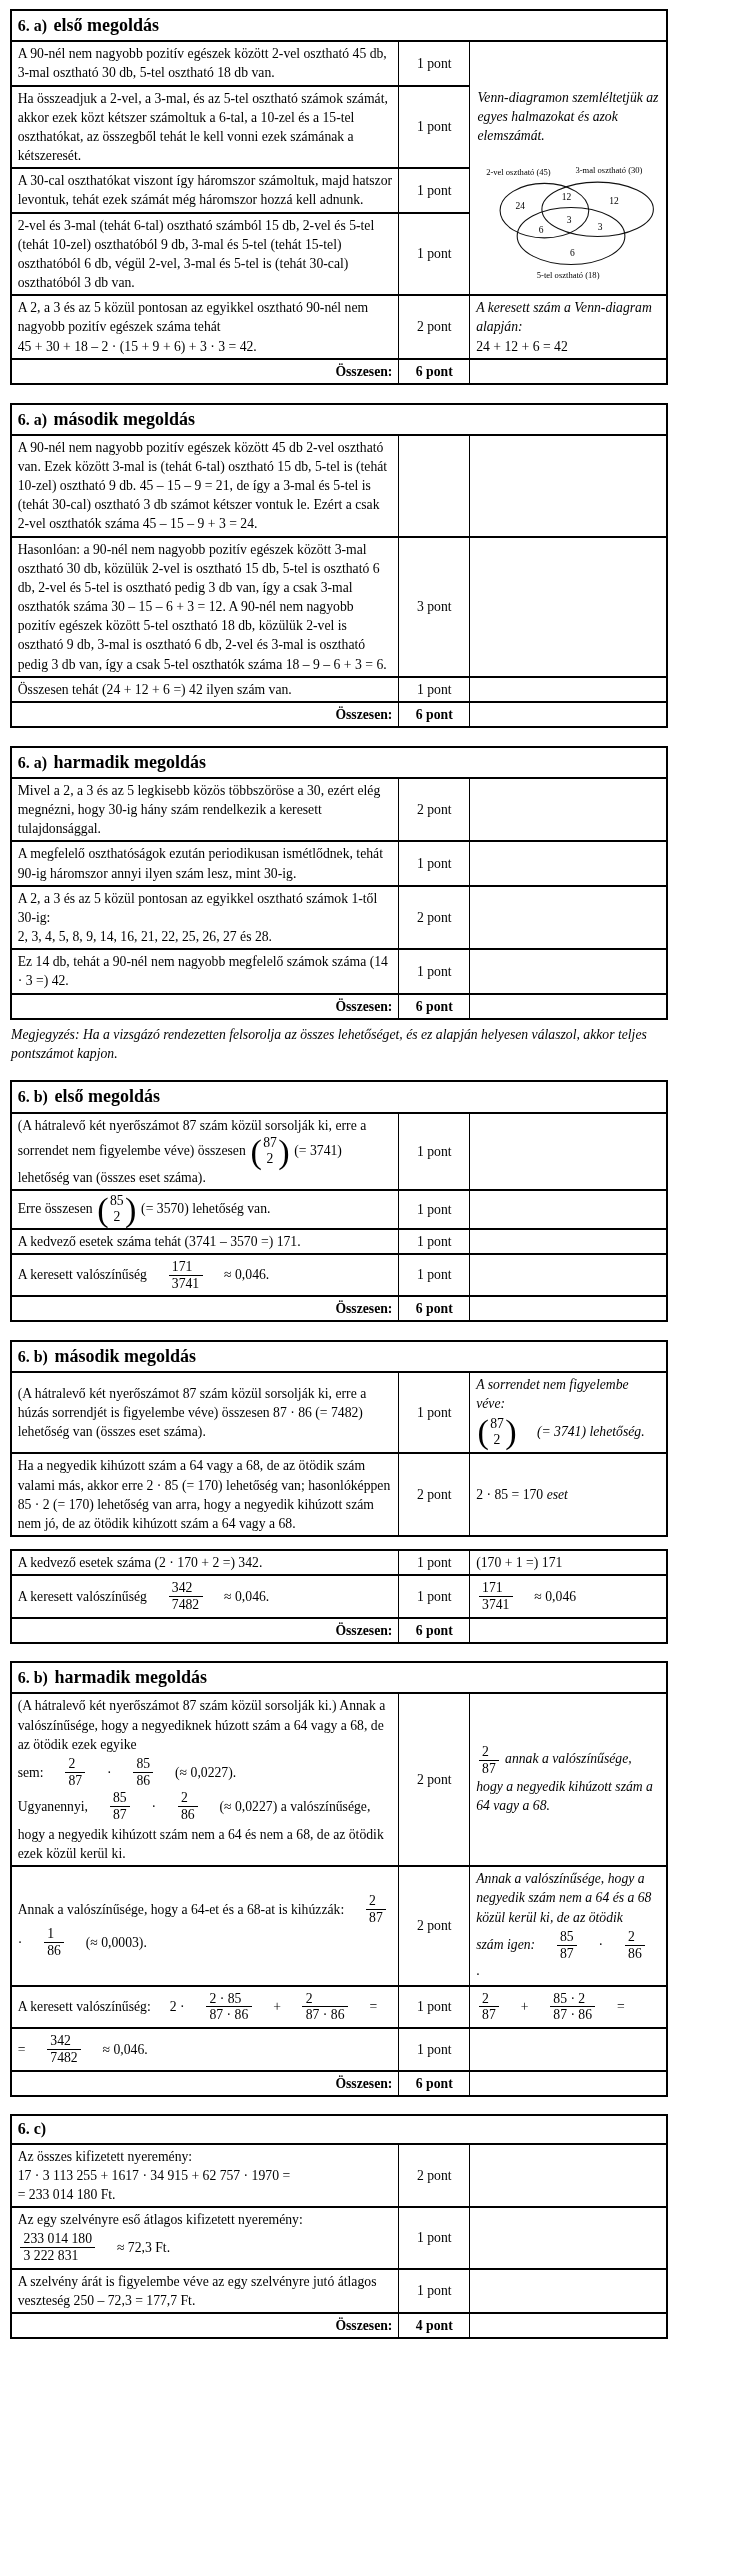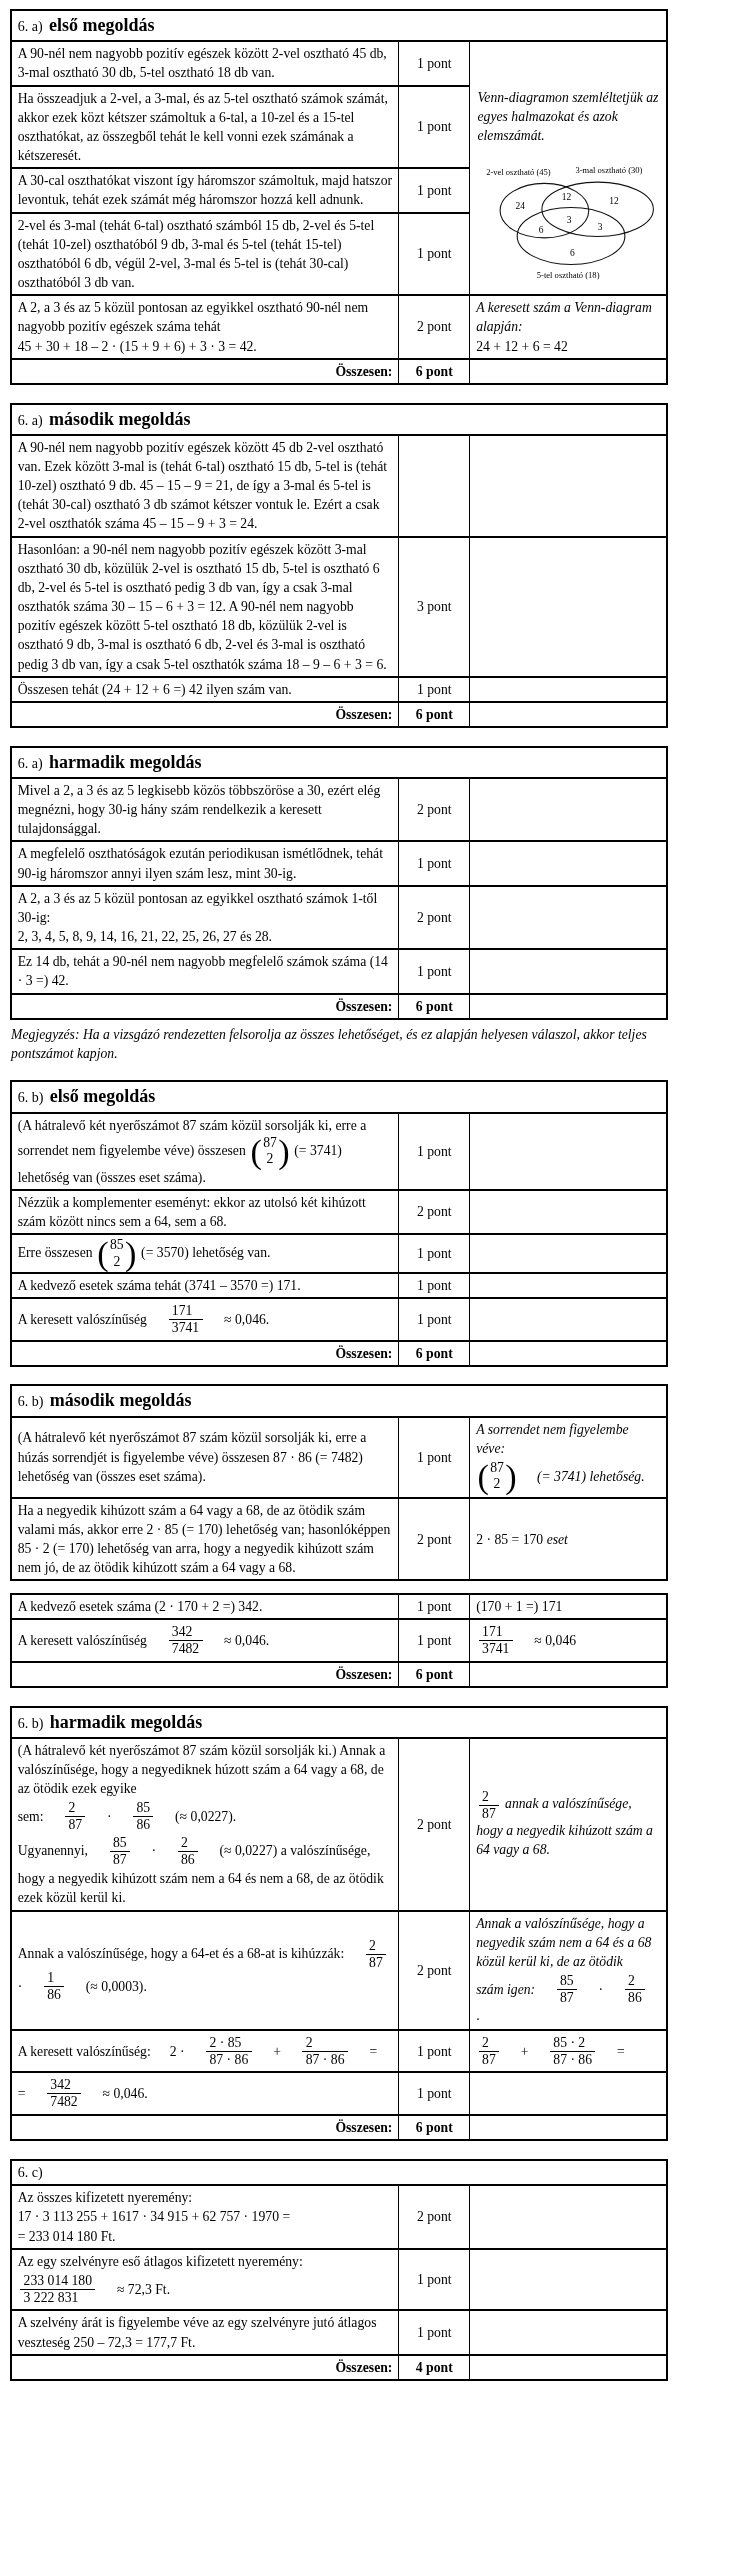--- a/index.html
+++ b/index.html
@@ -2,21 +2,21 @@
 <html lang="hu" style="font-size:10.4px"><head>
 <meta charset="utf-8">
 <style>
   html,body{margin:0;padding:0;background:#fff;}
   body{width:746px;color:#000;font-family:"Liberation Serif","DejaVu Serif",serif;font-size:13.7px;line-height:1.4;}
   .page{padding:9px 0 13px 9.8px;}
   table.grading{border-collapse:collapse;table-layout:fixed;width:656px;margin:0 0 17.6px 0;border:2px solid #000;}
   col.c-text{width:388px}col.c-pts{width:71px}col.c-note{width:197px}
   table.grading td{border:1.3px solid #000;border-top-width:2px;border-bottom-width:2px;padding:2px 5.9px;vertical-align:middle;overflow:hidden;}
   td.title{padding:3.3px 6.5px;}
-  .tnum{font-weight:normal;font-size:14px;}
+  .tnum{font-weight:bold;font-size:16px;}
   .ttext{font-weight:bold;font-size:18px;padding-left:6.5px;}
   td.pts{text-align:center;padding:2px 1.3px;}
   td.note{font-style:italic;}
   td.note .rm, .rm{font-style:normal;}
   tr.total td{font-weight:bold;}
   td.t-label{text-align:right;}
   
   .frac{display:inline-flex;flex-direction:column;vertical-align:middle;line-height:1.15;margin:0 2.6px;}
   .frac .den{border-top:1.3px solid #000;}
   .frac .num,.frac .den{padding:0 3.3px;}
@@ -204,25 +204,20 @@
                 <span>87</span>
                 <span>2</span>
               </span>
             </span>
         <span>(= 3741) lehetőség van (összes eset száma).</span>
       </td>
       <td class="pts"><span>1 pont</span></td>
       <td class="note"></td>
     </tr>
     <tr>
-      <td class="ans"><span>Nézzük a komplementer eseményt: ekkor az utolsó két kihúzott szám között nincs sem a 64, sem a 68.</span></td>
-      <td class="pts"><span>2 pont</span></td>
-      <td class="note"></td>
-    </tr>
-    <tr>
       <td class="ans">
         <span>Erre összesen</span>
         <span class="binom">
               <span class="stack">
                 <span>85</span>
                 <span>2</span>
               </span>
             </span>
         <span>(= 3570) lehetőség van.</span>
       </td>

